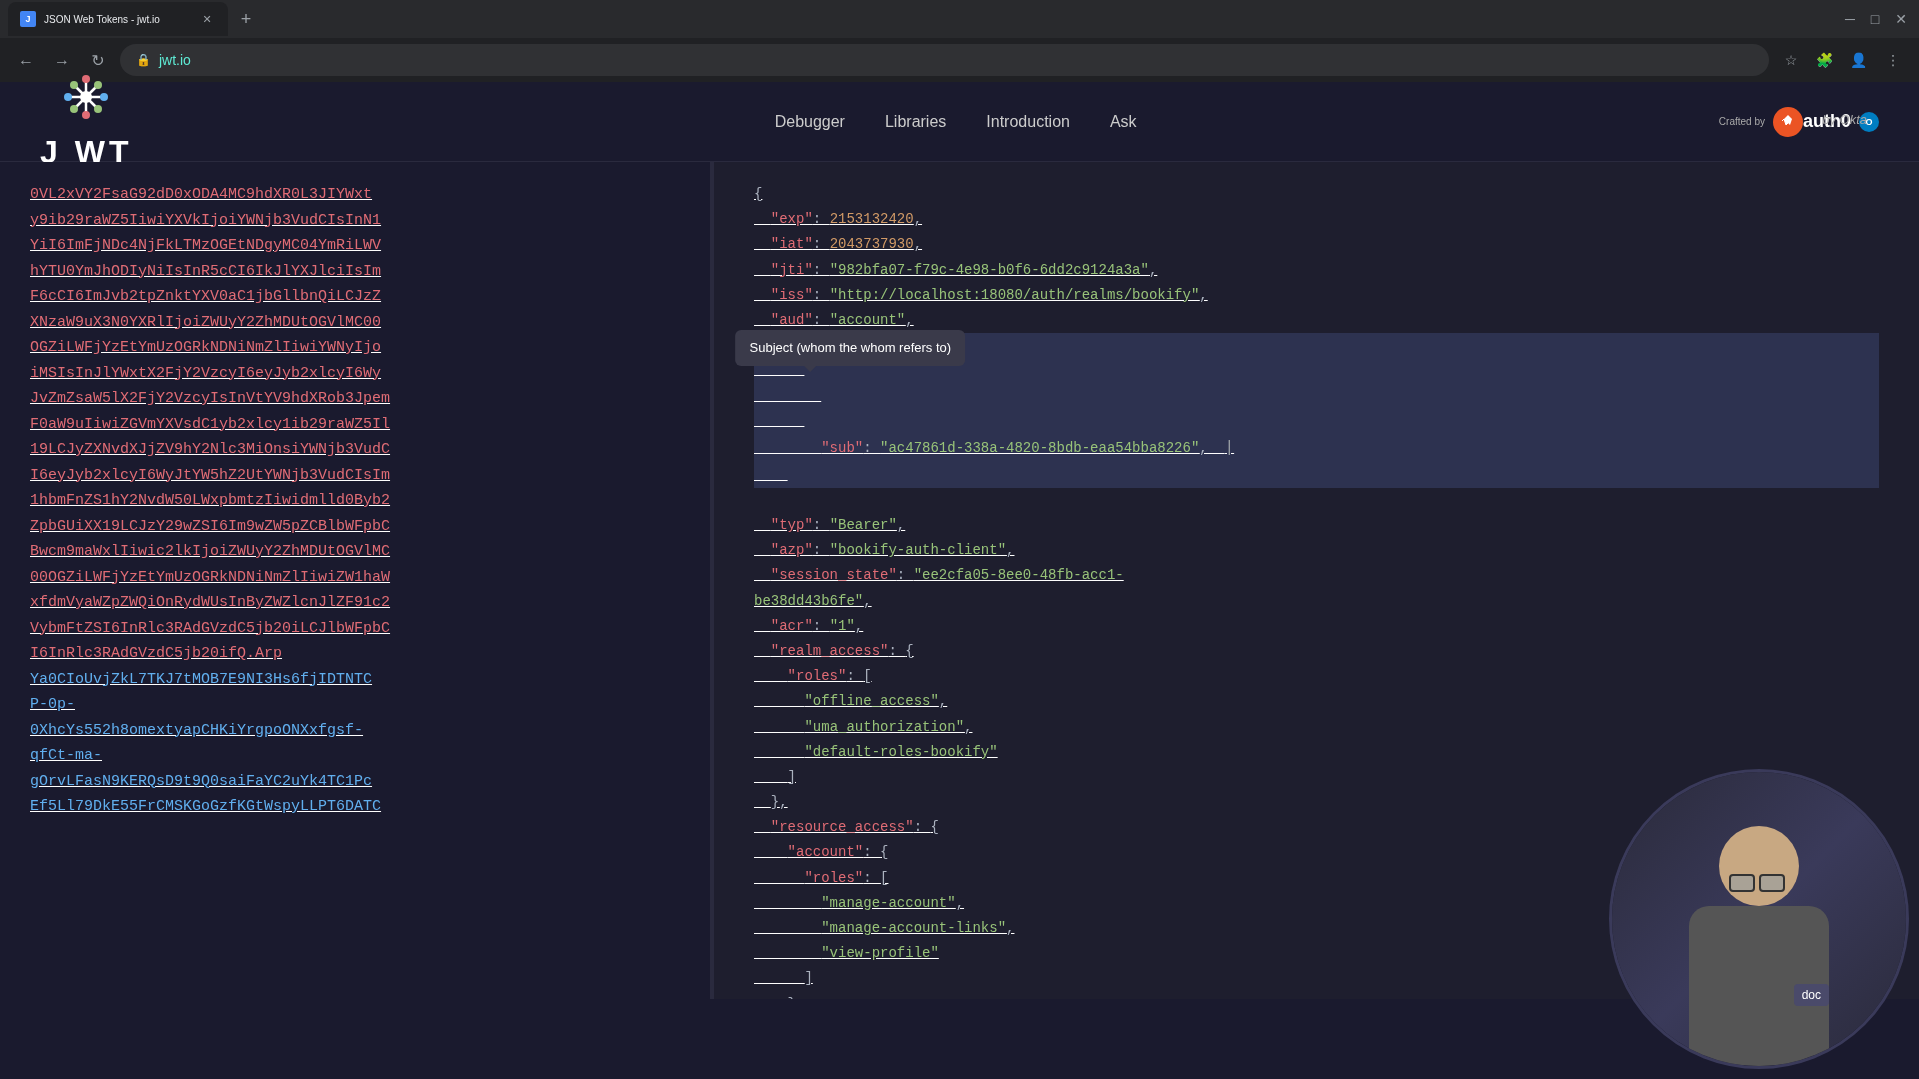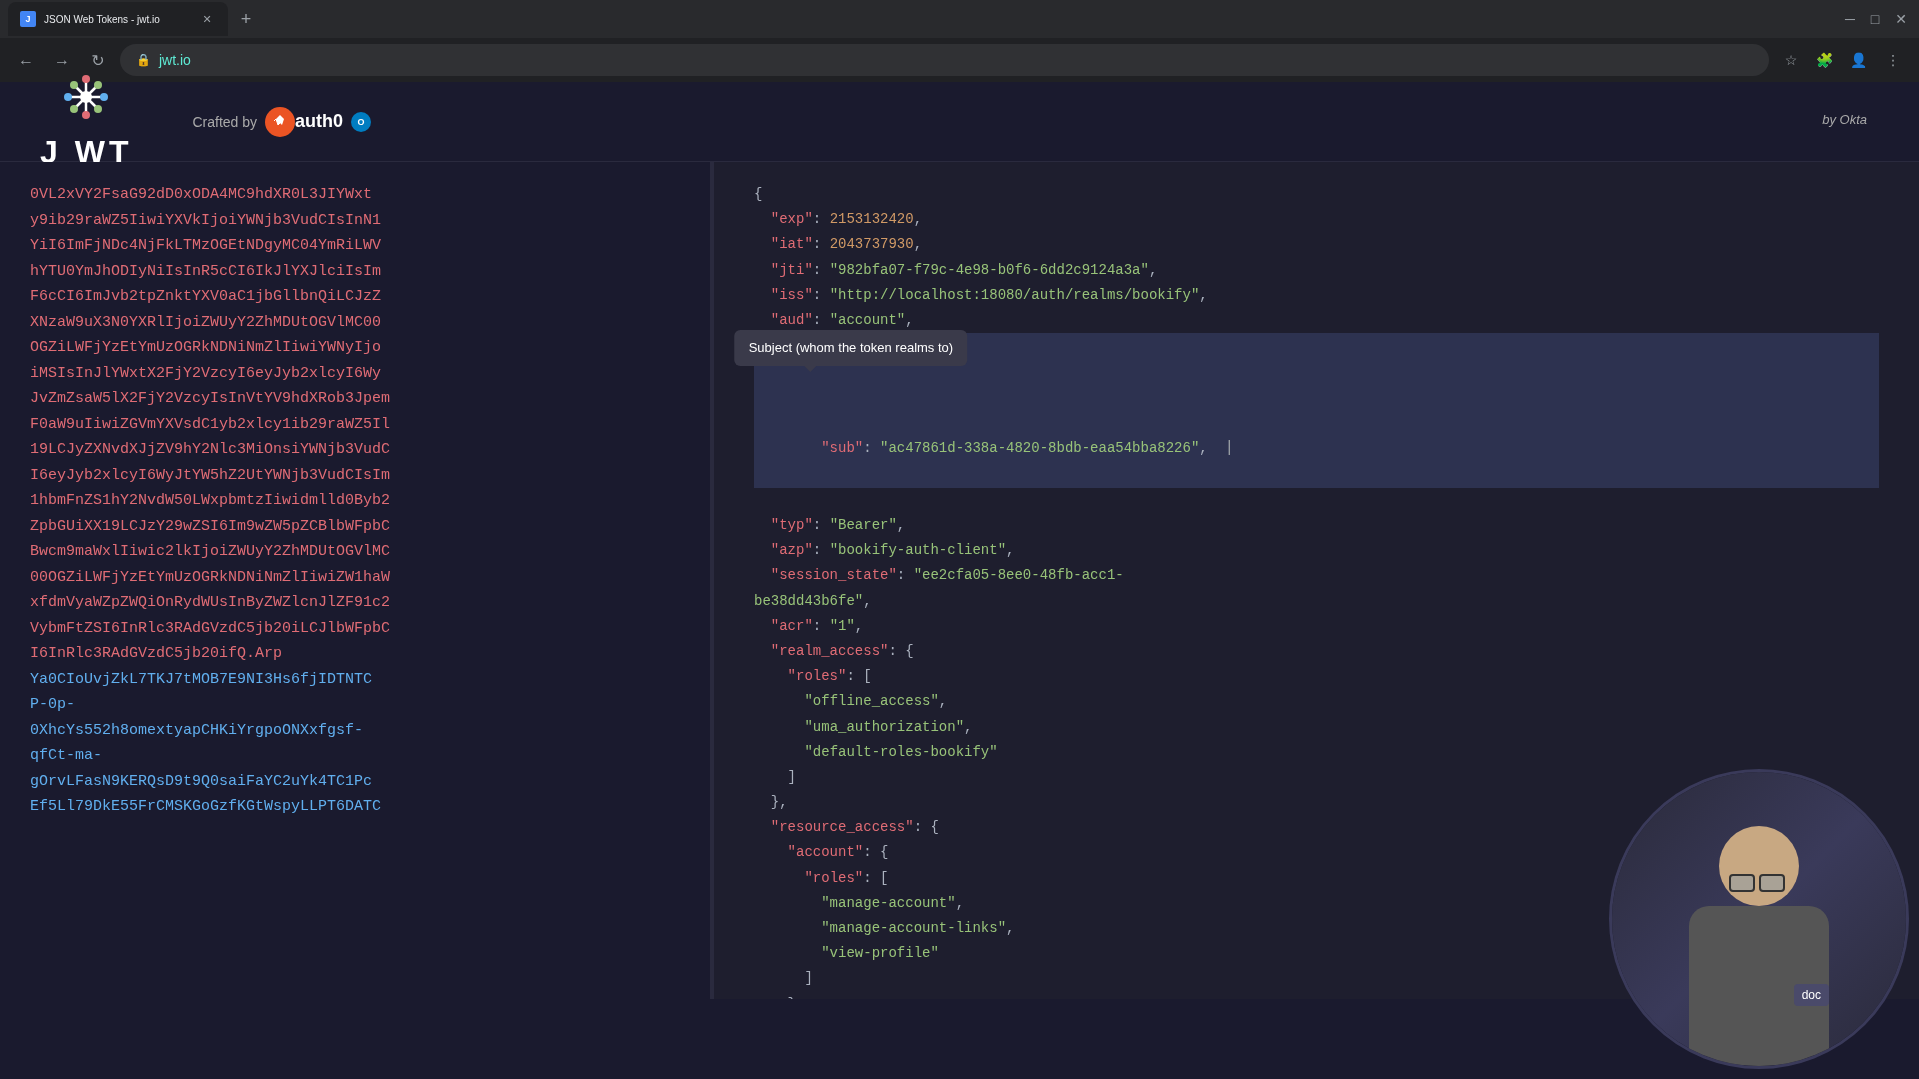--- a/index.html
+++ b/index.html
@@ -201,20 +201,21 @@
       font-size: 9px;
       color: white;
       font-weight: bold;
     }
 
     
     .main-content {
       display: flex;
       height: calc(1079px - 82px - 160px);
       min-height: 600px;
+      text-decoration: underline;
     }
 
     
     .left-panel {
       flex: 0 0 710px;
       background: #1a1a2e;
       padding: 20px 30px;
       overflow: hidden;
       font-family: 'Courier New', monospace;
       font-size: 15px;
@@ -422,23 +423,29 @@
         <circle cx="13" cy="13" r="4" fill="#98c379" stroke="none"></circle>
         <circle cx="37" cy="37" r="4" fill="#98c379" stroke="none"></circle>
         <circle cx="37" cy="13" r="4" fill="#98c379" stroke="none"></circle>
         <circle cx="13" cy="37" r="4" fill="#98c379" stroke="none"></circle>
         <circle cx="25" cy="25" r="6" fill="#fff" stroke="none"></circle>
       </g>
     </svg>
     <span class="logo-text">J WT</span>
   </div>
 
+  <nav class="nav-links">
+    <a class="nav-link">Debugger</a>
+    <a class="nav-link">Libraries</a>
+    <a class="nav-link">Introduction</a>
+    <a class="nav-link">Ask</a>
+  </nav>
 
   <div class="crafted-by">
-    <span style="color:#aaa;font-size:14px;">Crafted by</span>
+    <span style="color:#aaa;font-size:10px;">Crafted by</span>
     <div class="auth0-logo">
       <div class="auth0-icon">
         <svg width="18" height="18" viewBox="0 0 18 18">
           <path d="M9 2 L13 6 L11 12 L9 10 L7 12 L5 6 Z" fill="white"></path>
           <path d="M9 10 L7 12 L5 6 L3 8" fill="none" stroke="white" stroke-width="1"></path>
         </svg>
       </div>
       <span style="font-weight:bold;font-size:18px;color:#fff;">auth0</span>
     </div>
     <div class="okta-badge">O</div>
@@ -482,21 +489,21 @@
 
   <div class="right-panel">
     <span class="json-bracket">{</span><br>
     <span class="json-line">&nbsp;&nbsp;<span class="json-key">"exp"</span>: <span class="json-number">2153132420</span>,</span><br>
     <span class="json-line">&nbsp;&nbsp;<span class="json-key">"iat"</span>: <span class="json-number">2043737930</span>,</span><br>
     <span class="json-line">&nbsp;&nbsp;<span class="json-key">"jti"</span>: <span class="json-string">"982bfa07-f79c-4e98-b0f6-6dd2c9124a3a"</span>,</span><br>
     <span class="json-line">&nbsp;&nbsp;<span class="json-key">"iss"</span>: <span class="json-string">"http://localhost:18080/auth/realms/bookify"</span>,</span><br>
     <span class="json-line">&nbsp;&nbsp;<span class="json-key">"aud"</span>: <span class="json-string">"account"</span>,</span><br>
     <span class="json-line highlighted-line" style="background:#2d3250;display:block;position:relative;">
       <span class="tooltip-container">
-        <span class="tooltip">Subject (whom the token realms to)</span>
+        <span class="tooltip">Subject (whom the whom refers to)</span>
       </span>
       &nbsp;&nbsp;<span class="json-key">"sub"</span>: <span class="json-string" style="background:#2d3250;">"ac47861d-338a-4820-8bdb-eaa54bba8226"</span>,&nbsp;&nbsp;<span style="color:#9aa0a6;font-size:16px;">|</span>
     </span><br>
     <span class="json-line">&nbsp;&nbsp;<span class="json-key">"typ"</span>: <span class="json-string">"Bearer"</span>,</span><br>
     <span class="json-line">&nbsp;&nbsp;<span class="json-key">"azp"</span>: <span class="json-string">"bookify-auth-client"</span>,</span><br>
     <span class="json-line">&nbsp;&nbsp;<span class="json-key">"session_state"</span>: <span class="json-string">"ee2cfa05-8ee0-48fb-acc1-</span></span><br>
     <span class="json-line"><span class="json-string">be38dd43b6fe"</span>,</span><br>
     <span class="json-line">&nbsp;&nbsp;<span class="json-key">"acr"</span>: <span class="json-string">"1"</span>,</span><br>
     <span class="json-line">&nbsp;&nbsp;<span class="json-key">"realm_access"</span>: <span class="json-bracket">{</span></span><br>
     <span class="json-line">&nbsp;&nbsp;&nbsp;&nbsp;<span class="json-key">"roles"</span>: <span class="json-bracket">[</span></span><br>

